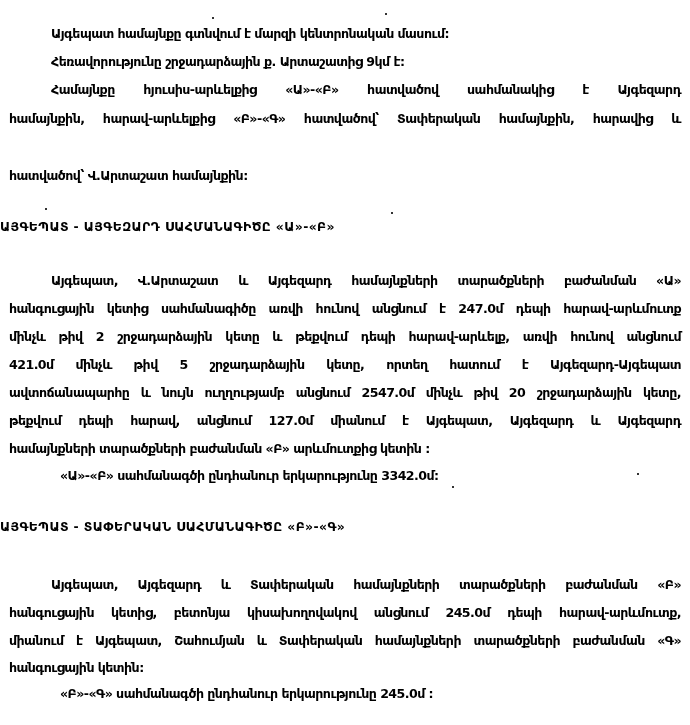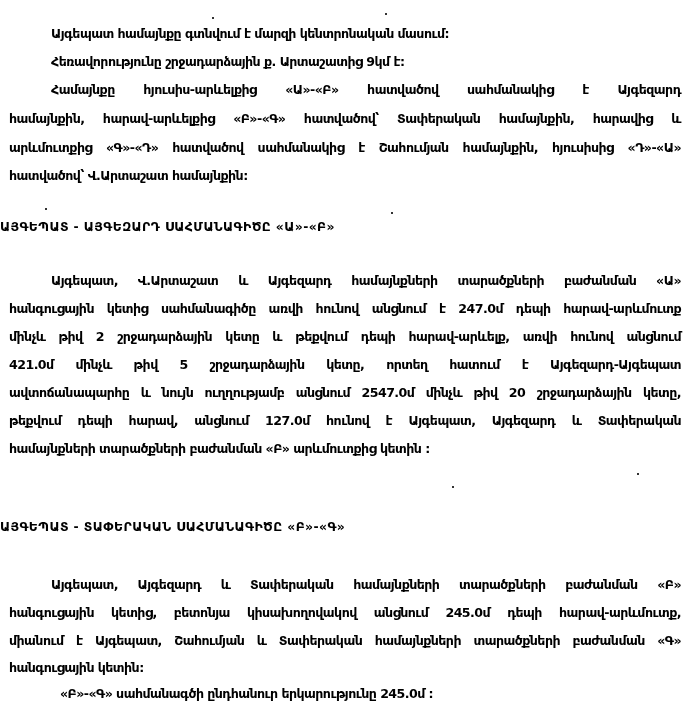--- a/index.html
+++ b/index.html
@@ -68,32 +68,32 @@
 </head>
 <body>
 
 <div class="page">
 
   <div class="line plain indent" style="top:14px">Այգեպատ համայնքը գտնվում է մարզի կենտրոնական մասում:</div>
   <div class="line plain indent" style="top:42px">Հեռավորությունը շրջադարձային ք. Արտաշատից 9կմ է:</div>
 
   <div class="line just indent" style="top:70px">Համայնքը հյուսիս-արևելքից «Ա»-«Բ» հատվածով սահմանակից է Այգեզարդ</div>
   <div class="line just" style="top:99px">համայնքին, հարավ-արևելքից «Բ»-«Գ» հատվածով՝ Տափերական համայնքին, հարավից և</div>
-  <div class="line just" style="top:128px">արևմուտքից «Գ»-«Դ» հատվածով սահմանակից է Շահումյան համայնքին, հյուսիսից «Դ»-«Ա»</div>
   <div class="line plain" style="top:156px">հատվածով՝ Վ.Արտաշատ համայնքին:</div>
 
   <div class="line heading" style="top:207px">ԱՅԳԵՊԱՏ - ԱՅԳԵԶԱՐԴ ՍԱՀՄԱՆԱԳԻԾԸ «Ա»-«Բ»</div>
 
   <div class="line just indent" style="top:261px">Այգեպատ, Վ.Արտաշատ և Այգեզարդ համայնքների տարածքների բաժանման «Ա»</div>
   <div class="line just" style="top:289px">հանգուցային կետից սահմանագիծը առվի հունով անցնում է 247.0մ դեպի հարավ-արևմուտք</div>
   <div class="line just" style="top:317px">մինչև թիվ 2 շրջադարձային կետը և թեքվում դեպի հարավ-արևելք, առվի հունով անցնում</div>
   <div class="line just" style="top:345px">421.0մ մինչև թիվ 5 շրջադարձային կետը, որտեղ հատում է Այգեզարդ-Այգեպատ</div>
   <div class="line just" style="top:373px">ավտոճանապարհը և նույն ուղղությամբ անցնում 2547.0մ մինչև թիվ 20 շրջադարձային կետը,</div>
-  <div class="line just" style="top:401px">թեքվում դեպի հարավ, անցնում 127.0մ հունով է Այգեպատ, Այգեզարդ և Տափերական</div>
+  <div class="line just" style="top:401px">թեքվում դեպի հարավ, անցնում 127.0մ միանում է Այգեպատ, Այգեզարդ և Այգեզարդ</div>
   <div class="line plain" style="top:429px">համայնքների տարածքների բաժանման «Բ» արևմուտքից կետին :</div>
+  <div class="line plain indent2" style="top:456px">«Ա»-«Բ» սահմանագծի ընդհանուր երկարությունը 3342.0մ:</div>
 
   <div class="line heading" style="top:507px">ԱՅԳԵՊԱՏ - ՏԱՓԵՐԱԿԱՆ ՍԱՀՄԱՆԱԳԻԾԸ «Բ»-«Գ»</div>
 
   <div class="line just indent" style="top:565px">Այգեպատ, Այգեզարդ և Տափերական համայնքների տարածքների բաժանման «Բ»</div>
   <div class="line just" style="top:593px">հանգուցային կետից, բետոնյա կիսախողովակով անցնում 245.0մ դեպի հարավ-արևմուտք,</div>
   <div class="line just" style="top:621px">միանում է Այգեպատ, Շահումյան և Տափերական համայնքների տարածքների բաժանման «Գ»</div>
   <div class="line plain" style="top:648px">հանգուցային կետին:</div>
   <div class="line plain indent2" style="top:674px">«Բ»-«Գ» սահմանագծի ընդհանուր երկարությունը 245.0մ :</div>
 
   <span class="speck" style="left:212px;top:5px"></span>

